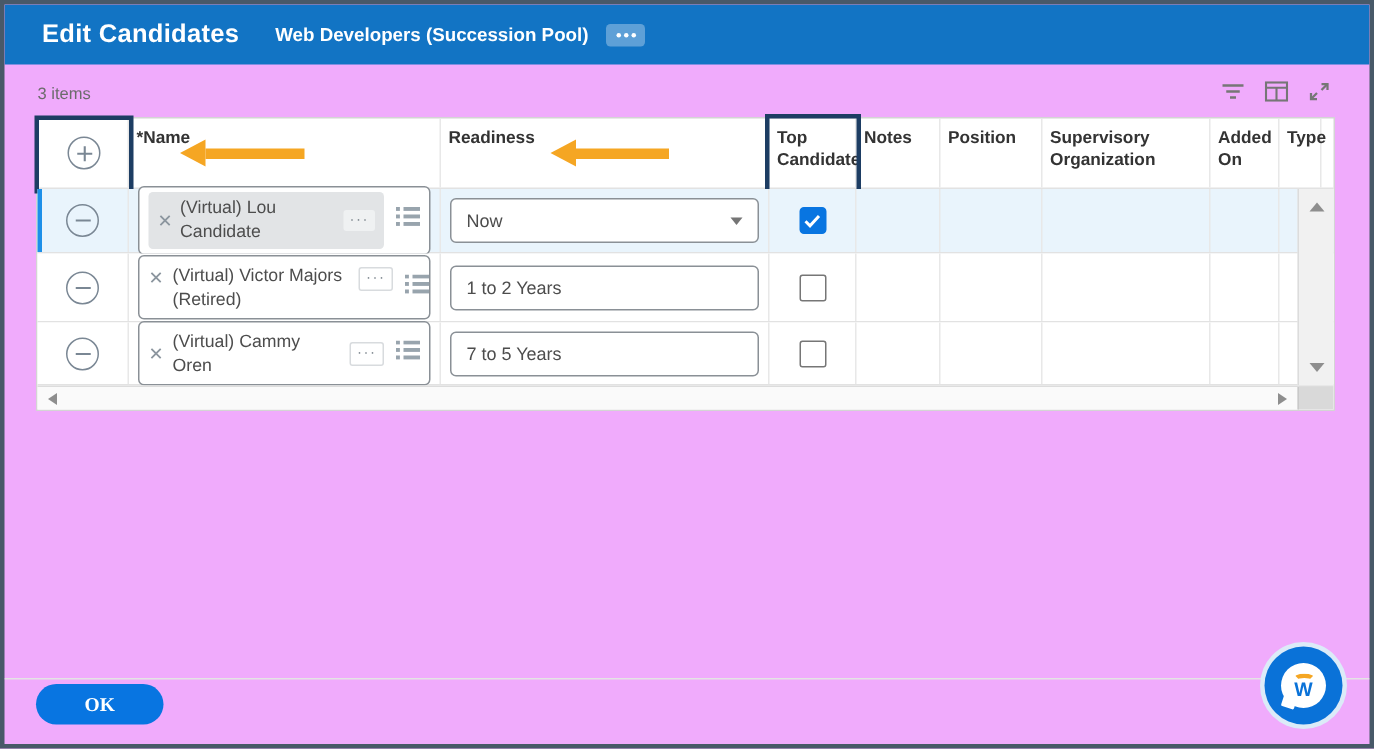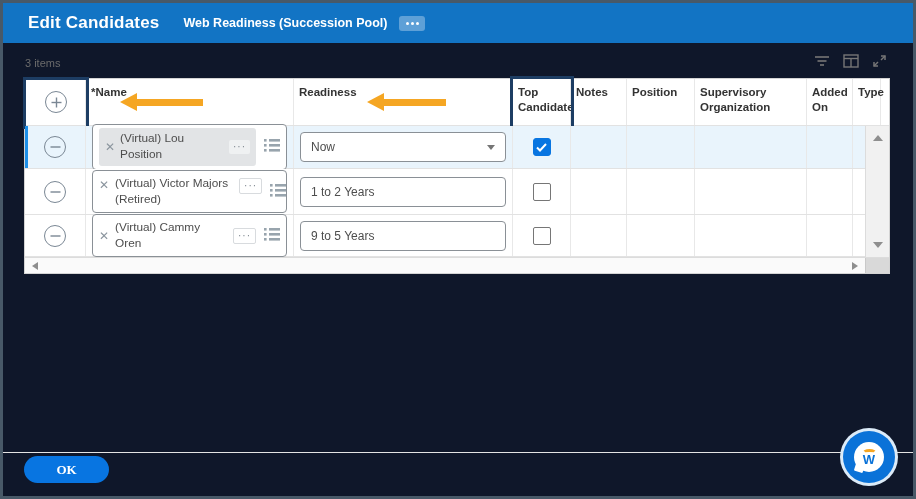--- a/index.html
+++ b/index.html
@@ -1,18 +1,18 @@
 <!DOCTYPE html>
 <html><head>
 <meta charset="utf-8">
 <style>
   * { margin:0; padding:0; box-sizing:border-box; }
   body { font-family:"Liberation Sans","DejaVu Sans",sans-serif; background:#9aa5ad; }
   .window{
-    position:relative; width:916px; height:499px; background:#0f172a;
+    position:relative; width:916px; height:499px; background:#f0abfc;
     border:3px solid #485968; overflow:hidden;
   }
   
   .titlebar{
     height:40px; background:#1274c4; display:flex; align-items:center;
     padding-left:25px; color:#fff;
   }
   .title{ font-size:17px; font-weight:bold; letter-spacing:.2px; }
   .subtitle{ font-size:12.5px; font-weight:bold; margin-left:24px; }
   .rel-actions{
@@ -119,21 +119,21 @@
   .w-arc{ width:15px; height:8px; border:3px solid transparent; border-top:3px solid #f5a623; border-radius:50%; margin-bottom:-4px; }
   .w-letter{ font-size:13px; font-weight:bold; color:#0a72d8; line-height:1; position:relative; }
 </style>
 </head>
 <body>
 
 <div class="window">
 
   <div class="titlebar">
     <span class="title">Edit Candidates</span>
-    <span class="subtitle">Web Readiness (Succession Pool)</span>
+    <span class="subtitle">Web Developers (Succession Pool)</span>
     <span class="rel-actions">
         <i></i>
         <i></i>
         <i></i>
       </span>
   </div>
 
   <div class="items-label">3 items</div>
   <div class="grid-toolbar">
     <svg width="16" height="14" viewBox="0 0 16 14">
@@ -200,21 +200,21 @@
         <span class="circle-btn">
           <svg width="11" height="2" viewBox="0 0 11 2">
               <line x1="0.5" y1="1" x2="10.5" y2="1" stroke="#7a8794" stroke-width="1.4"></line>
             </svg>
         </span>
       </div>
       <div class="td c-name">
         <div class="field">
           <span class="chip">
             <span class="x-icon">✕</span>
-            <span class="sel-text">(Virtual) Lou Position</span>
+            <span class="sel-text">(Virtual) Lou Candidate</span>
             <span class="dots-badge">···</span>
           </span>
           <span class="prompt-icon">
             <svg width="16" height="13" viewBox="0 0 16 13" fill="#98a4ad">
               <rect x="0" y="0" width="2.6" height="2.6"></rect>
                 <rect x="5" y="0" width="11" height="2.6"></rect>
               <rect x="0" y="5" width="2.6" height="2.6"></rect>
                 <rect x="5" y="5" width="11" height="2.6"></rect>
               <rect x="0" y="10" width="2.6" height="2.6"></rect>
                 <rect x="5" y="10" width="11" height="2.6"></rect>
@@ -306,21 +306,21 @@
               <rect x="0" y="5" width="2.6" height="2.6"></rect>
                 <rect x="5" y="5" width="11" height="2.6"></rect>
               <rect x="0" y="10" width="2.6" height="2.6"></rect>
                 <rect x="5" y="10" width="11" height="2.6"></rect>
             </svg>
           </span>
         </div>
       </div>
       <div class="td c-ready">
         <div class="select">
-          <span>9 to 5 Years</span>
+          <span>7 to 5 Years</span>
         </div>
       </div>
       <div class="td c-top">
         <span class="cb"></span>
       </div>
       <div class="td c-notes"></div>
       <div class="td c-pos"></div>
       <div class="td c-sup"></div>
       <div class="td c-added"></div>
       <div class="td c-type"></div>

